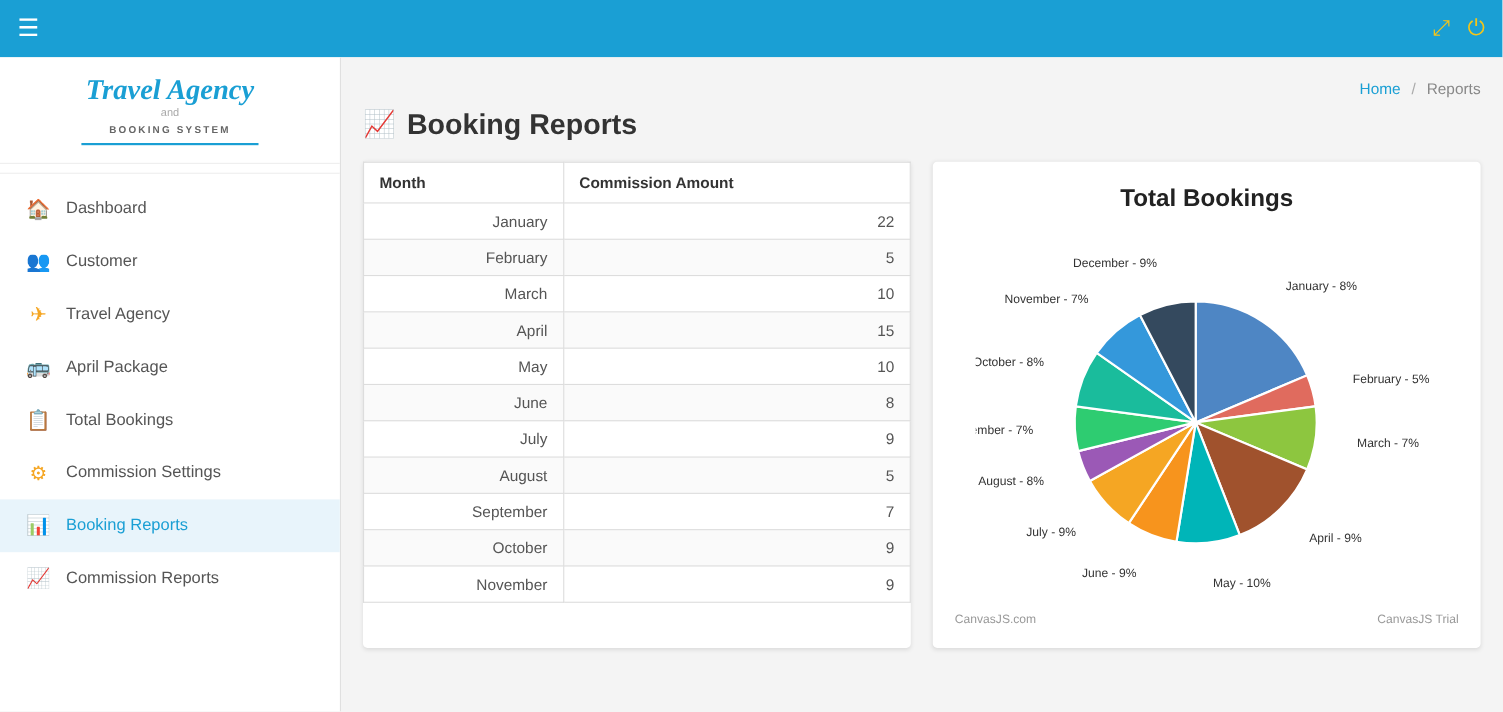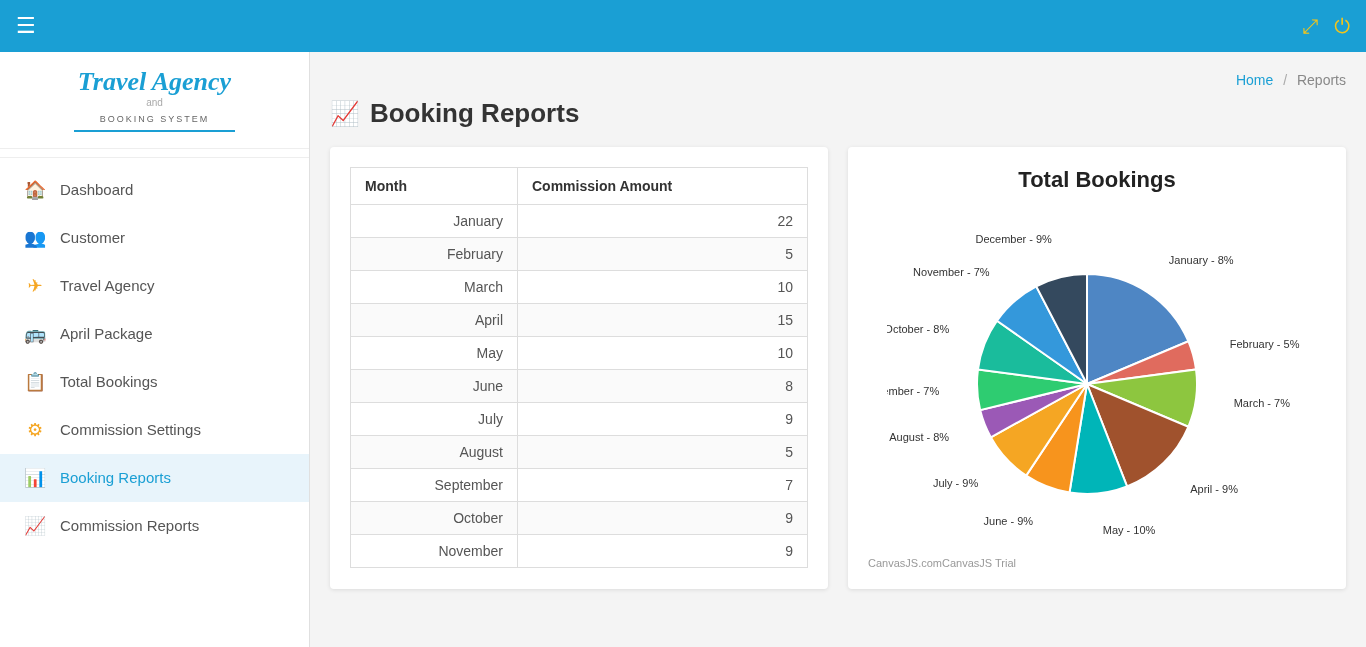--- a/index.html
+++ b/index.html
@@ -88,21 +88,20 @@
       display: grid;
       grid-template-columns: 1fr 1fr;
       gap: 20px;
     }
 
     
     .card {
       background: white;
       border-radius: 4px;
       box-shadow: 0 1px 4px rgba(0,0,0,0.1);
-      padding: 20px;
     }
 
     .report-table {
       width: 100%;
       border-collapse: collapse;
       font-size: 14px;
     }
     .report-table th {
       background: white;
       padding: 10px 14px;
@@ -138,20 +137,21 @@
     .chart-area {
       width: 100%;
       display: flex;
       justify-content: center;
       align-items: center;
       position: relative;
     }
     .chart-footer {
       width: 100%;
       display: flex;
+      justify-content: space-between;
       font-size: 11px;
       color: #999;
       margin-top: 8px;
     }
   </style>
 </head>
 <body>
 
 <div class="topbar">
   <div class="topbar-left">
@@ -162,21 +162,21 @@
     <span class="topbar-icon">⏻</span>
   </div>
 </div>
 
 <div class="main-layout">
 
   <div class="sidebar">
     <div class="sidebar-logo">
       <div style="font-family:Georgia,serif;font-size:26px;color:#1a9fd4;font-style:italic;font-weight:bold;line-height:1.1;">Travel Agency</div>
       <span style="font-size:10px;color:#aaa;display:block;">and</span>
-      <span style="font-size:9px;color:#666;letter-spacing:2px;font-weight:normal;">BOOKING SYSTEM</span>
+      <span style="font-size:9px;color:#666;letter-spacing:2px;font-weight:bold;">BOOKING SYSTEM</span>
       <div class="logo-underline"></div>
     </div>
     <div class="sidebar-divider"></div>
 
     <div class="sidebar-item">
       <span class="s-icon" style="color:#f5a623;">🏠</span>
       <span>Dashboard</span>
     </div>
     <div class="sidebar-item">
       <span class="s-icon" style="color:#f5a623;">👥</span>

